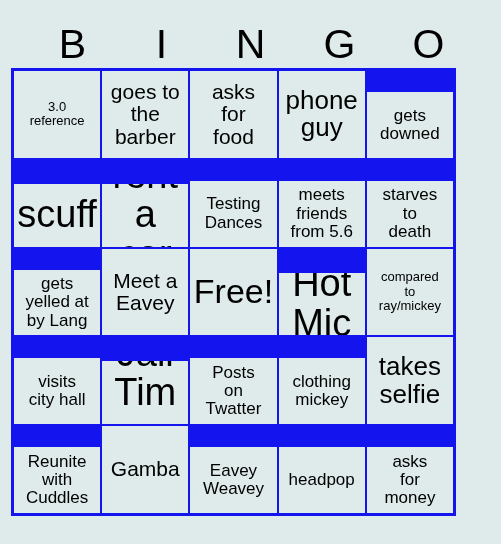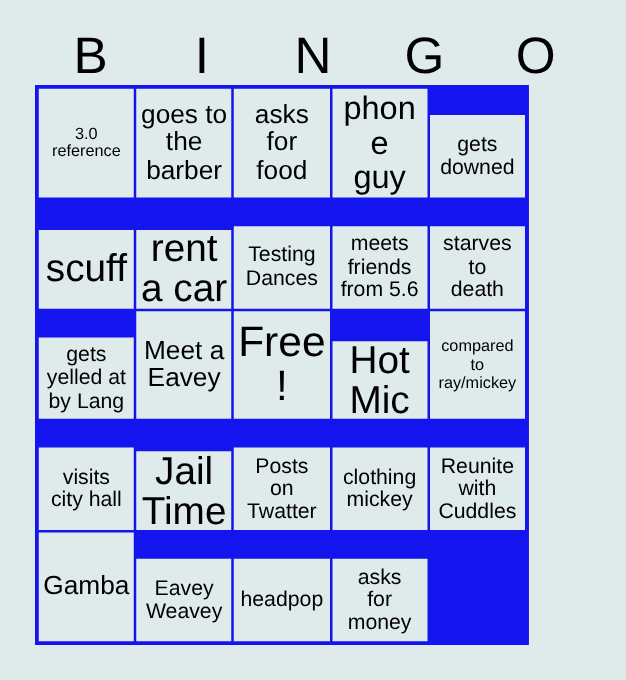--- a/index.html
+++ b/index.html
@@ -38,23 +38,23 @@
     font-size: 41px;
     line-height: 1;
     color: #000000;
     font-weight: 400;
     letter-spacing: 0px;
   }
 
   
   #bingo-grid {
     position: absolute;
-    left: 28px;
+    left: 11px;
     top: 68px;
-    width: 395px;
+    width: 445px;
     height: 448px;
     box-sizing: border-box;
     border: 3px solid #1414ee;
     background: #1414ee;
     display: grid;
     grid-template-columns: repeat(5, 1fr);
     grid-template-rows: repeat(5, 1fr);
     gap: 2px;
   }
 
@@ -71,21 +71,21 @@
     line-height: 1.06;
     word-break: break-word;
     hyphens: none;
   }
 
   
   .sz-xs { font-size: 13px; line-height: 1.12; }
   .sz-s  { font-size: 17px; line-height: 1.08; margin-top: 21px; }
   .sz-m  { font-size: 21px; line-height: 1.06; }
   .sz-l  { font-size: 26px; line-height: 1.05; }
-  .sz-xl { font-size: 31px; line-height: 1.04; margin-top: 24px; }
+  .sz-xl { font-size: 38px; line-height: 1.04; margin-top: 24px; }
   .sz-xxl{ font-size: 34px; line-height: 1.03; justify-content: center; }
 
   .cell-text {
     display: block;
     width: 100%;
     white-space: pre-line;
   }
 </style>
 </head>
 <body>
@@ -175,20 +175,24 @@
       </div>
       <div class="bingo-cell sz-s">
         <span class="cell-text">Posts
 on
 Twatter</span>
       </div>
       <div class="bingo-cell sz-s">
         <span class="cell-text">clothing
 mickey</span>
       </div>
+      <div class="bingo-cell sz-l">
+        <span class="cell-text">takes
+selfie</span>
+      </div>
       <div class="bingo-cell sz-s">
         <span class="cell-text">Reunite
 with
 Cuddles</span>
       </div>
       <div class="bingo-cell sz-m">
         <span class="cell-text">Gamba</span>
       </div>
       <div class="bingo-cell sz-s">
         <span class="cell-text">Eavey

